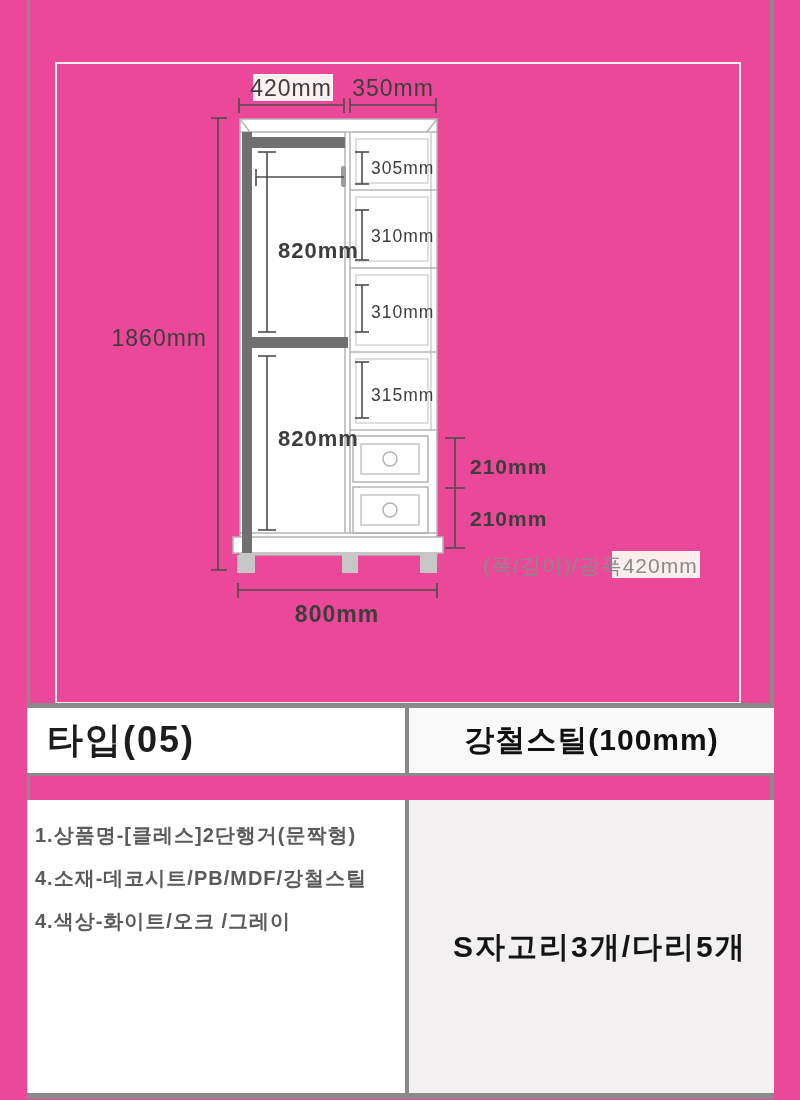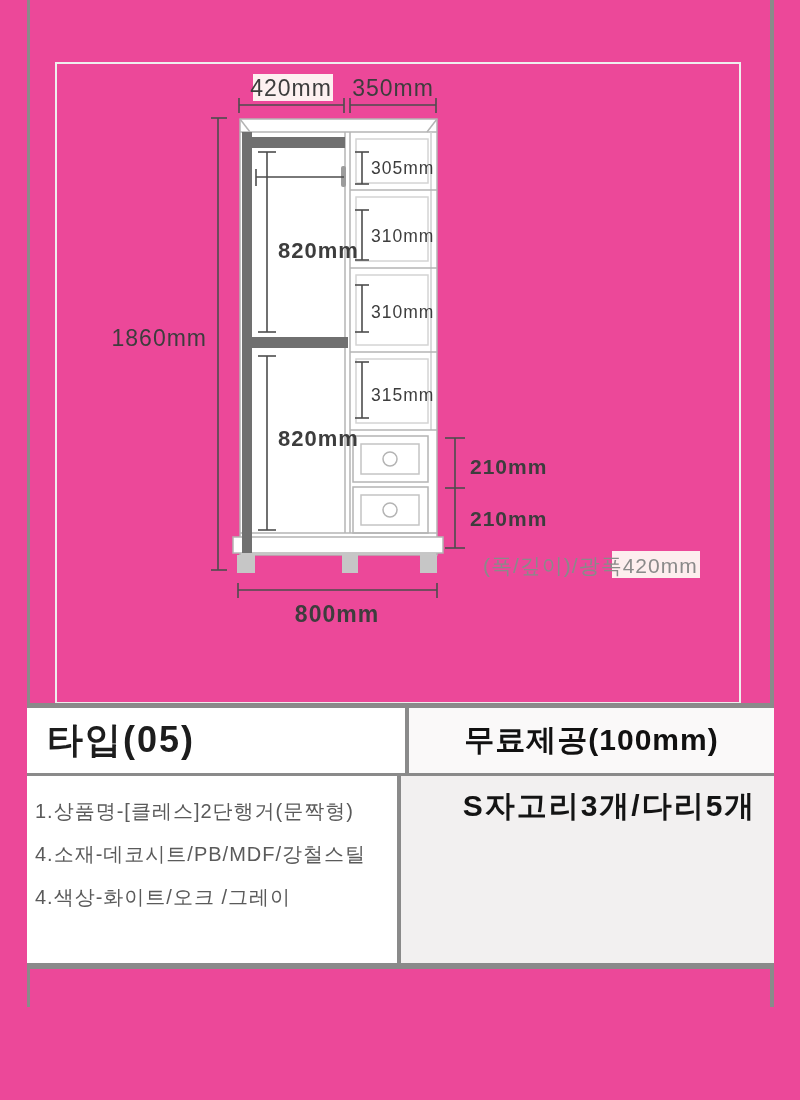--- a/index.html
+++ b/index.html
@@ -12,35 +12,35 @@
   .diagram-svg{position:absolute;left:0;top:0;}
 
   svg text{fill:#3d3d3d;letter-spacing:1px;}
   .lbl{font-size:23px;}
   .lbl-mid{font-size:22px;font-weight:600;}
   .lbl-sm{font-size:17.5px;}
   .lbl-drawer{font-size:21px;font-weight:600;}
   .lbl-bottom{font-size:23px;font-weight:700;}
   .lbl-depth{font-size:21px;fill:#8a8a8a;}
 
-  .spec-table{position:absolute;left:27px;top:703px;width:747px;height:266px;box-sizing:border-box;
-    border-top:5px solid #8a8a8a;border-bottom:6px solid #8a8a8a;display:flex;flex-direction:column;}
+  .spec-table{position:absolute;left:27px;top:703px;width:747px;height:396px;box-sizing:border-box;
+    border-top:5px solid #8a8a8a;border-bottom:6px solid #8a8a8a;display:flex;flex-direction:column;gap:24px;}
   .tr{display:flex;flex:1;min-height:0;}
   .tr-header{flex:0 0 65px;border-bottom:3px solid #8a8a8a;}
   .td-left{width:358px;flex:none;background:#ffffff;}
   .td-divider{width:4px;flex:none;background:#8a8a8a;}
   .td-right{flex:1;background:#faf9f9;}
   .header-type{display:flex;align-items:center;padding-left:20px;font-size:36px;font-weight:700;
     color:#1d1d1d;letter-spacing:2px;}
   .header-stand{display:flex;align-items:center;justify-content:center;font-size:30px;font-weight:700;
     color:#111111;letter-spacing:1px;}
-  .specs{padding:14px 4px 0 8px;}
+  .specs{padding:14px 12px 0 8px;font-weight:bold;}
   .spec-line{font-size:20px;line-height:43px;color:#5a5a5a;letter-spacing:1px;white-space:nowrap;}
   .spec-red{color:#ef0b0b;}
-  .gift-cell{background:#f2f0f0;display:flex;flex-direction:row;justify-content:center;padding-left:44px;}
+  .gift-cell{background:#f2f0f0;display:flex;flex-direction:column;justify-content:center;padding-left:44px;}
   .gift-line{font-size:30px;font-weight:700;color:#141414;letter-spacing:2px;line-height:60px;white-space:nowrap;}
 </style>
 </head>
 <body>
 
 <div class="canvas">
 
   <div class="frame-line frame-left"></div>
   <div class="frame-line frame-right"></div>
   <div class="diagram-border"></div>
@@ -160,21 +160,21 @@
     <text class="lbl-depth" x="483" y="573"><tspan>(폭/깊이)/광폭</tspan><tspan>420mm</tspan></text>
   </svg>
 
   <div class="spec-table">
     <div class="tr tr-header">
       <div class="td-left header-type">
         <span>타입(05)</span>
       </div>
       <div class="td-divider"></div>
       <div class="td-right header-stand">
-        <span>무료제공(100mm)</span>
+        <span>강철스틸(100mm)</span>
       </div>
     </div>
     <div class="tr">
       <div class="td-left specs">
         <div class="spec-line">1.상품명-[클레스]2단행거(문짝형)</div>
         <div class="spec-line">4.소재-데코시트/PB/MDF/강철스틸</div>
         <div class="spec-line">4.색상-화이트/오크 /그레이</div>
       </div>
       <div class="td-divider"></div>
       <div class="td-right gift-cell">

